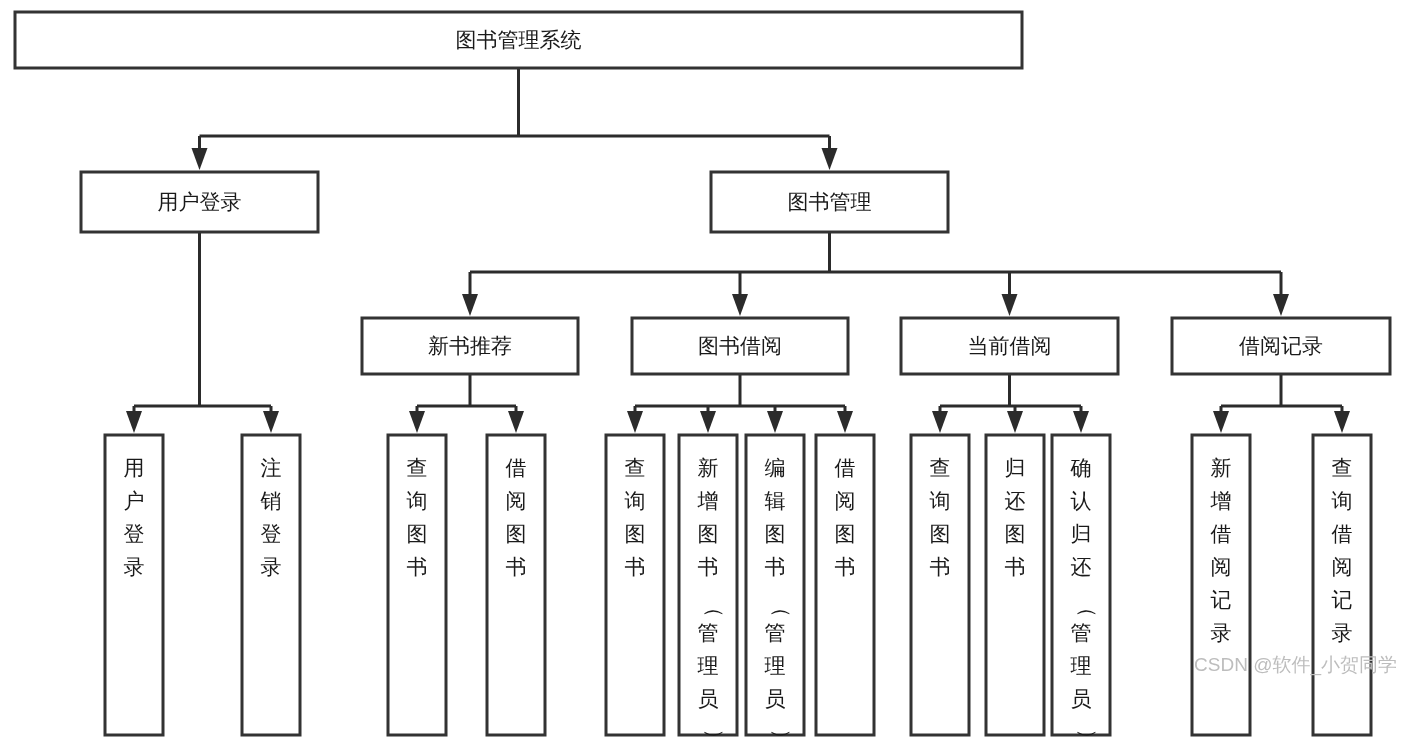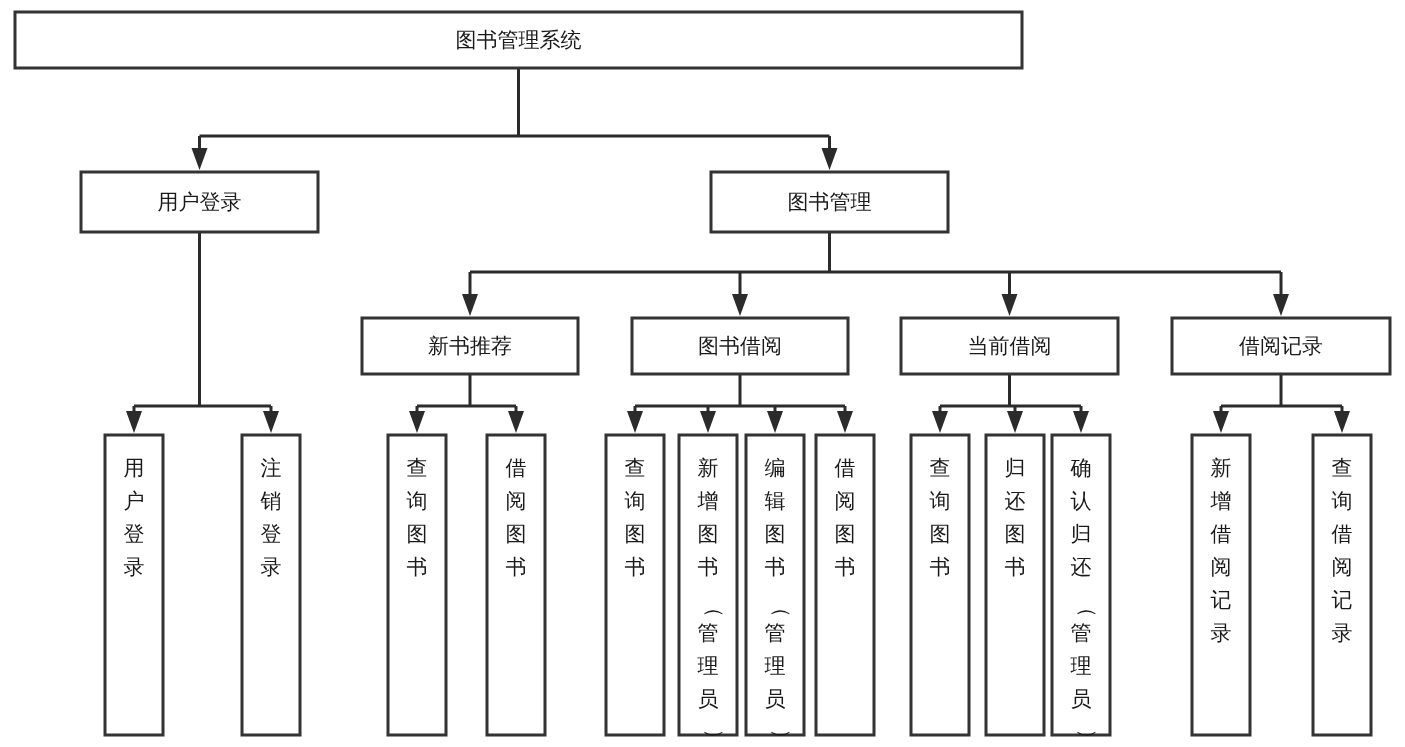--- a/index.html
+++ b/index.html
@@ -251,13 +251,14 @@
           <rect x="1313" y="435" width="58" height="300" class="node-rect"></rect>
           <text x="1342" y="475" class="leaf-label">查</text>
           <text x="1342" y="508" class="leaf-label">询</text>
           <text x="1342" y="541" class="leaf-label">借</text>
           <text x="1342" y="574" class="leaf-label">阅</text>
           <text x="1342" y="607" class="leaf-label">记</text>
           <text x="1342" y="640" class="leaf-label">录</text>
         </g>
       </g>
   </svg>
+  <div class="watermark">CSDN @软件_小贺同学</div>
 </div>
 
 </body></html>

